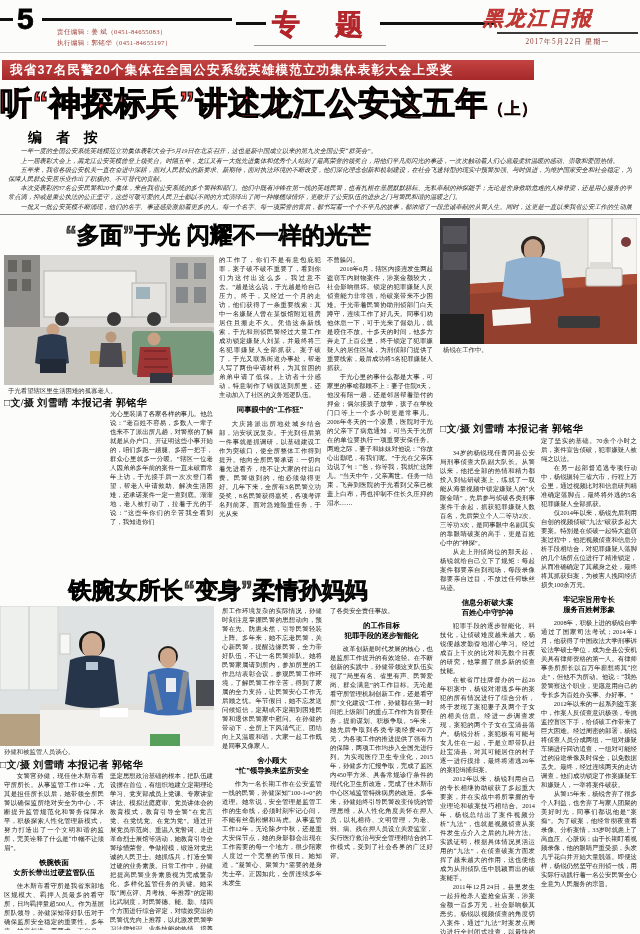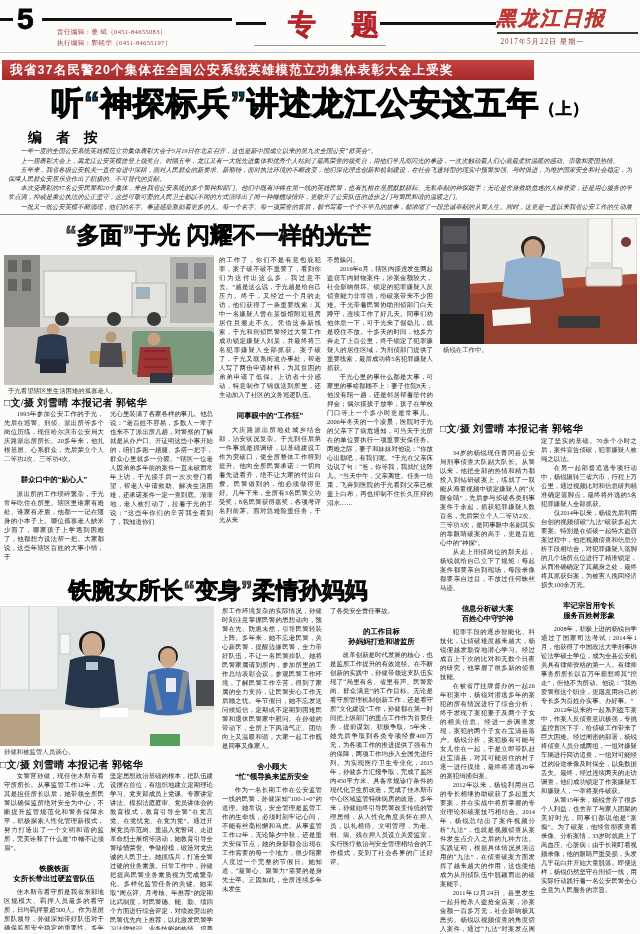--- a/index.html
+++ b/index.html
@@ -11,58 +11,58 @@
   .pagenum{font:900 30px/1 "Liberation Sans",sans-serif;color:#000;-webkit-text-stroke:.8px #000}
   .editor-lines{font-size:6.6px;line-height:11px;color:#9e3b35;letter-spacing:.3px}
   .section-title{font-family:"Liberation Serif",serif;font-weight:900;font-size:28px;color:#b2262b;
                  letter-spacing:14px;-webkit-text-stroke:.5px #b2262b;white-space:nowrap}
   .masthead{font-family:"Liberation Serif",serif;font-style:italic;font-weight:900;font-size:20px;
             color:#bf3a36;letter-spacing:2px;-webkit-text-stroke:.4px #bf3a36;white-space:nowrap}
   .dateline{font-size:7.2px;color:#8d3a33;letter-spacing:1px}
   .kicker{background:linear-gradient(#c44343,#a62929);color:#fff;
           font:700 12.5px/20px "Liberation Sans",sans-serif;letter-spacing:1.2px;padding-left:8px;
           white-space:nowrap;overflow:hidden}
-  .main-headline{font:900 32px/1.1 "Liberation Sans",sans-serif;text-align:center;color:#0c4a6e;
+  .main-headline{font:900 32px/1.1 "Liberation Sans",sans-serif;color:#ef4444;
                  -webkit-text-stroke:1.1px #000;letter-spacing:.5px;white-space:nowrap}
   .main-headline .suffix{font-size:16px;-webkit-text-stroke:.4px #000}
   .ed-title{font:900 14px/1 "Liberation Sans",sans-serif;letter-spacing:5px;color:#000}
   .ed-body{font-style:italic;font-size:6.3px;line-height:8.6px;text-align:justify;color:#2a2a2a;overflow:hidden}
   .ed-body p{text-indent:2em;margin-bottom:1px}
   .art-hl{font:900 23px/1.1 "Liberation Sans",sans-serif;text-align:center;color:#737373;
           -webkit-text-stroke:.7px #000;white-space:nowrap}
   .art-hl2{font:900 20px/27px "Liberation Sans",sans-serif;text-align:center;color:#000;-webkit-text-stroke:.6px #000}
   .caption{font-size:6.4px;color:#333}
   .byline{font-size:10px;font-weight:700;letter-spacing:.4px;color:#111}
   .col{font-size:6.4px;line-height:9px;text-align:justify;overflow:hidden;color:#222}
   .col p{text-indent:2em}
   .col p.cont{text-indent:0}
-  .subhead{font:700 7.4px/9.6px "Liberation Sans",sans-serif;text-align:center;margin:12px 0 4px;color:#000}
+  .subhead{font:700 7.4px/9.6px "Liberation Sans",sans-serif;text-align:center;margin:6px 0 4px;color:#000}
   .subhead span{display:block}
   .photo{display:block;width:100%;height:100%}
   .thinline{background:#999}
 </style>
 </head>
 <body>
 
 <div class="page">
 
   <div class="abs rule" style="left:0;top:18px;width:13px;height:3px"></div>
   <div class="abs pagenum" style="left:17px;top:4px">5</div>
   <div class="abs rule" style="left:42px;top:18px;width:190px;height:3px"></div>
   <div class="abs editor-lines" style="left:57px;top:26px">
     <div>责任编辑：姜 斌（0451-84655083）</div>
     <div>执行编辑：郭铭华（0451-84655197）</div>
   </div>
   <div class="abs rule" style="left:236px;top:22px;width:30px;height:3px"></div>
-  <div class="abs section-title" style="left:288px;top:6px">专 题</div>
+  <div class="abs section-title" style="left:272px;top:6px">专 题</div>
   <div class="abs rule" style="left:380px;top:22px;width:116px;height:3px"></div>
   <div class="abs thinline" style="left:254px;top:45px;width:132px;height:1px"></div>
-  <div class="abs masthead" style="left:496px;top:5px;width:142px;text-align:left">黑龙江日报</div>
+  <div class="abs masthead" style="left:467px;top:5px;width:142px;text-align:center">黑龙江日报</div>
   <div class="abs" style="left:497px;top:32px;width:141px;height:2px;background:#3a3a3a"></div>
-  <div class="abs dateline" style="left:472px;top:37px;width:141px;text-align:center">2017年5月22日 星期一</div>
+  <div class="abs dateline" style="left:497px;top:37px;width:141px;text-align:center">2017年5月22日 星期一</div>
   <div class="abs" style="left:0;top:52px;width:640px;height:1px;background:#c2c2c2"></div>
 
   <div class="abs kicker" style="left:2px;top:60px;width:532px;height:20px">我省37名民警20个集体在全国公安系统英雄模范立功集体表彰大会上受奖</div>
   <div class="abs main-headline" style="left:0;top:86px;width:640px">
     <span>听“神探标兵”讲述龙江公安这五年</span><span class="suffix">（上）</span>
   </div>
 
   <div class="abs ed-title" style="left:28px;top:130px">编 者 按</div>
   <div class="abs ed-body" style="left:8px;top:147px;width:624px;height:64px">
     <p>一年一度的全国公安系统英雄模范立功集体表彰大会于5月19日在北京召开，这也是新中国成立以来的第九次全国公安“群英会”。</p>
@@ -106,25 +106,20 @@
       <path d="M97 88 h20 l2 24 h-24 z" fill="#4a4a50"></path>
       <circle cx="150" cy="84" r="6.5" fill="#c9a184"></circle>
       <path d="M136 92 h30 l3 30 h-36 z" fill="#9e3434"></path>
       <path d="M140 96 h22 M140 104 h24 M140 112 h24" stroke="#7c2626" stroke-width="1.5" fill="none"></path>
       <rect x="146" y="118" width="22" height="10" fill="#333640"></rect>
     </svg>
   </div>
   <div class="abs caption" style="left:8px;top:387px;width:206px">于光看望辖区里生活困难的孤寡老人。</div>
   <div class="abs byline" style="left:4px;top:396px;width:212px">□文/摄 刘雪晴 本报记者 郭铭华</div>
 
-  <div class="abs col" style="left:4px;top:409px;width:100px;height:161px">
-    <p>1993年参加公安工作的于光，先后在巡警、刑侦、派出所等多个岗位历练，现任哈尔滨市公安局大庆路派出所所长。20多年来，他扎根基层、心系群众，先后荣立个人二等功2次、三等功4次。</p>
-    <div class="subhead">群众口中的“贴心人”</div>
-    <p>派出所的工作琐碎繁杂，于光常年吃住在所里。辖区里谁家有难处、谁家有矛盾，他都一一记在随身的小本子上。哪位孤寡老人缺米少面了，哪家孩子上学遇到困难了，他都想方设法帮一把。大家都说，这些年辖区百姓的大事小情，于</p>
-  </div>
   <div class="abs col" style="left:110px;top:409px;width:103px;height:161px">
     <p class="cont">光心里装满了各家各样的事儿。他总说：“老百姓不容易，多数人一辈子也来不了派出所几趟，对警察的了解就是从办户口、开证明这些小事开始的，咱们多跑一趟腿、多搭一把手，群众心里就多一分暖。”辖区一位老人因弟弟多年前的案件一直未破而常年上访，于光接手后一次次登门看望，帮老人申请救助、解决生活困难，还承诺案件一定一查到底。渐渐地，老人被打动了，拉着于光的手说：“这些年你们的辛苦我全看到了，我知道你们</p>
   </div>
   <div class="abs col" style="left:219px;top:255px;width:102px;height:315px">
     <p class="cont">的工作了，你们不是有意包庇犯罪，案子破不破不重要了，看到你们为这付出这么多，我过意不去。”越是这么说，于光越是给自己压力。终于，又经过一个月的走访，他们获得了一条重要线索：其中一名嫌疑人曾在某饭馆附近租房居住且搬走不久。凭借这条新线索，于光和刑侦民警经过大量工作成功锁定嫌疑人刘某，并最终将三名犯罪嫌疑人全部抓获。案子破了，于光又联系街道办事处，帮老人写了两份申请材料，为其贫困的弟弟申请了低保。上访者十分感动，特意制作了锦旗送到所里，还主动加入了社区的义务巡逻队伍。</p>
     <div class="subhead">同事眼中的“工作狂”</div>
     <p>大庆路派出所地处城乡结合部，治安状况复杂。于光到任后第一件事就是抓调研，以基础建设工作为突破口，使全所整体工作得到提升。他向全所民警承诺：一切向着先进看齐，绝不让大家的付出白费。民警做到的，他必须做得更好。几年下来，全所有3名民警立功受奖，8名民警获得嘉奖，各项考评名列前茅。面对急难险重任务，于光从来</p>
   </div>
   <div class="abs col" style="left:327px;top:255px;width:106px;height:315px">
     <p class="cont">不曾躲闪。</p>
@@ -225,18 +220,18 @@
     <div class="subhead">
       <span>舍小顾大</span>
       <span>“忙”领导换来监所安全</span>
     </div>
     <p>作为一名长期工作在公安监管一线的民警，孙健深知“100-1=0”的道理。她常说，安全管理是监管工作的生命线，必须时刻牢记心间，不能有丝毫松懈和马虎。从事监管工作12年，无论除夕中秋，还是重大安保节点，她的身影都会出现在工作需要的每一个地方，很少陪家人度过一个完整的节假日。她知道，“凝警心、聚警力”需要的是身先士卒。正因如此，全所连续多年未发生</p>
   </div>
   <div class="abs col" style="left:330px;top:606px;width:103px;height:324px">
     <p class="cont">了各类安全责任事故。</p>
     <div class="subhead">
       <span>的工作目标</span>
-      <span>孙妈妈打造和谐监所</span>
+      <span>犯罪手段的逐步智能化</span>
     </div>
     <p>改革创新是时代发展的核心，也是监所工作提升的有效途径。在不断创新的实践中，孙健带领这支队伍实现了“局里有名、省里有声、民警爱岗、群众满意”的工作目标。无论是看守所管理机制创新工作，还是看守所“文化建设”工作，孙健都在第一时间把上级部门的重点工作作为首要任务，提前谋划、积极争取。5年来，她先后争取到各类专项经费400万元，为各项工作的推进提供了强有力的保障，两项工作均步入全国先进行列。为实现医疗卫生专业化，2015年，孙健多方汇报争取，完成了监区内450平方米、具备常规诊疗条件的现代化卫生所改造，完成了佳木斯市中心区域监管特殊病房的改造。多年来，孙健始终引导民警改变传统的管理思维，从人性化角度关怀在押人员，以礼相待、文明管理，为老、弱、病、残在押人员设立关爱监室，实行医疗救治与安全管理相结合的工作模式，受到了社会各界的广泛好评。</p>
   </div>
 
 </div>
 
 </body></html>

